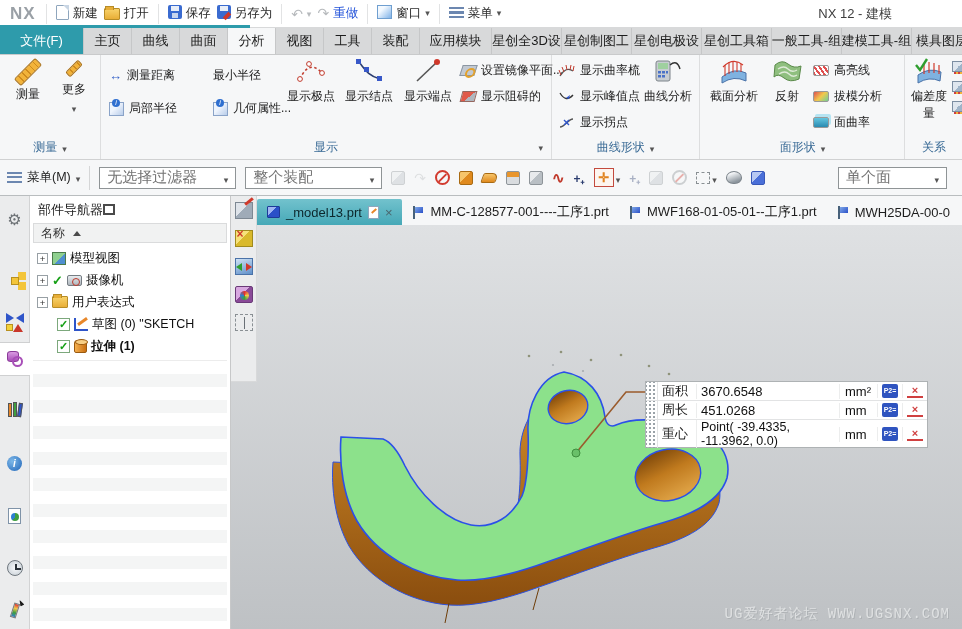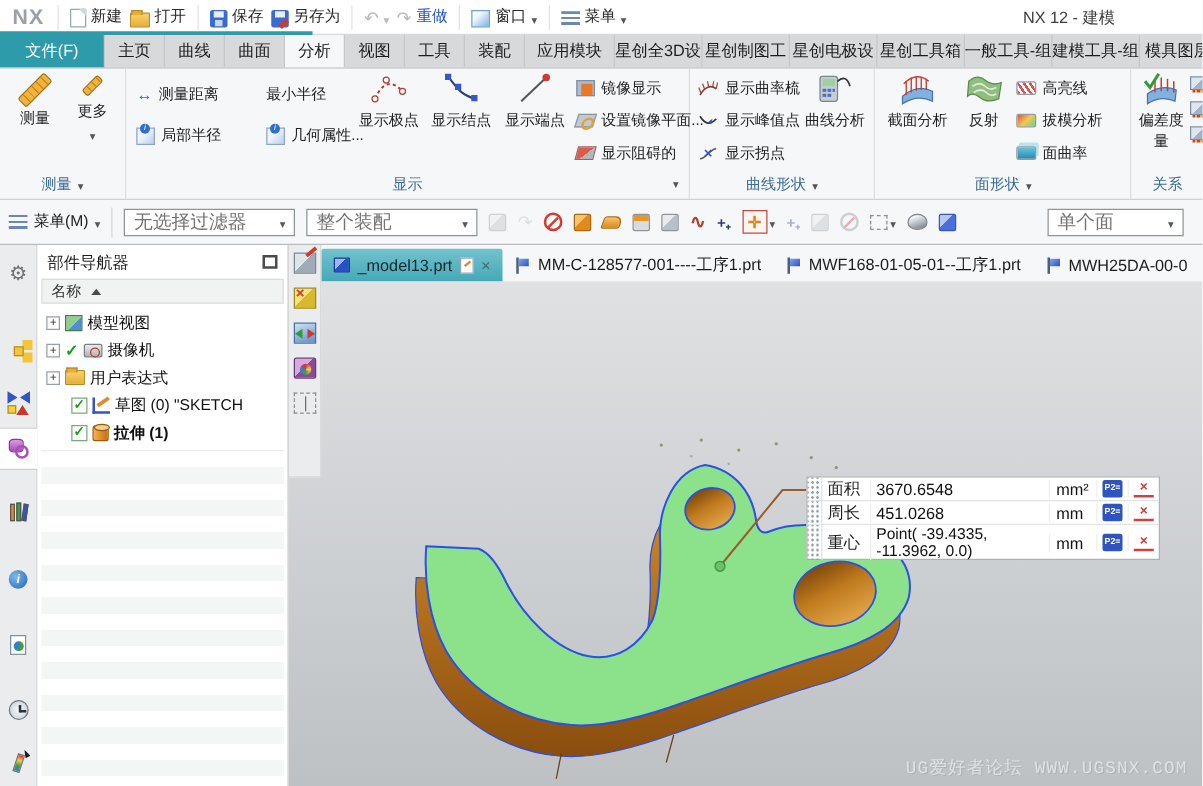--- a/index.html
+++ b/index.html
@@ -4,21 +4,21 @@
 <style>
 *{box-sizing:border-box;margin:0;padding:0}
 html,body{width:962px;height:629px}
 body{position:relative;font-family:"Liberation Sans",sans-serif;overflow:hidden;background:#f6f7f8;color:#222}
 .caret:after{content:"▾";font-size:9px;color:#555;line-height:1}
 .caret.dis:after{color:#b7babd}
 
 #titlebar{position:absolute;left:0;top:0;width:962px;height:28px;background:#ffffff;border-bottom:1px solid #d8d9da;display:flex;align-items:center}
 #nxlogo{font-size:17px;font-weight:bold;color:#9aa0a6;letter-spacing:1px;padding:0 10px}
 .qatg{display:flex;align-items:center;gap:6px;padding:0 9px;height:20px;border-left:1px solid #e2e3e4}
-.qati{display:flex;align-items:flex-end;gap:4px;font-size:12.5px;color:#2b2b2b;white-space:nowrap}
+.qati{display:flex;align-items:flex-start;gap:4px;font-size:12.5px;color:#2b2b2b;white-space:nowrap}
 .qati.dis{color:#1d4ed8}
 .g-undo:after{content:"↶";color:#b7babd;font-size:14px}
 .g-redo:after{content:"↷";color:#b7babd;font-size:14px}
 .ic-doc{width:13px;height:15px;background:#fff;border:1px solid #8fa6bd;border-radius:1px;position:relative}
 .ic-doc:after{content:"";position:absolute;right:-1px;top:-1px;border:3px solid #c9d6e4;border-left-color:transparent;border-bottom-color:transparent}
 .ic-folder{width:16px;height:12px;background:linear-gradient(#f8d26a,#e8ae37);border:1px solid #b78c27;border-radius:1px;position:relative;margin-top:3px}
 .ic-folder:before{content:"";position:absolute;left:0;top:-3px;width:7px;height:3px;background:#e8ae37;border:1px solid #b78c27;border-bottom:none}
 .ic-floppy{width:14px;height:14px;background:#3a6bd0;border-radius:2px;position:relative}
 .ic-floppy:before{content:"";position:absolute;left:3px;top:1px;width:8px;height:5px;background:#e8eef8}
 .ic-floppy:after{content:"";position:absolute;left:4px;bottom:1px;width:6px;height:5px;background:#c9d6ee}
@@ -98,21 +98,21 @@
 .ri-info:after{content:"i"}
 .ri-doc{width:13px;height:16px;background:#fff;border:1px solid #7f93a8;position:relative}
 .ri-doc:after{content:"";position:absolute;left:2px;bottom:2px;width:8px;height:8px;border-radius:50%;background:conic-gradient(#3f9e3f 0 60%,#2f7fd0 60%)}
 .ri-clock{width:16px;height:16px;border-radius:50%;background:radial-gradient(#f8fafc,#c3cbd2);border:1px solid #6f777e;position:relative}
 .ri-clock:before{content:"";position:absolute;left:7px;top:3px;width:2px;height:6px;background:#2a3138}
 .ri-clock:after{content:"";position:absolute;left:8px;top:7px;width:5px;height:2px;background:#2a3138}
 .ri-wand{width:6px;height:15px;background:linear-gradient(#e03030,#f2c94c,#3f9e3f,#2f7fd0);border:1px solid #777;transform:rotate(18deg);position:relative}
 .ri-wand:after{content:"";position:absolute;right:-5px;top:-5px;width:6px;height:6px;background:#1a1a1a;clip-path:polygon(0 0,100% 50%,50% 100%)}
 
 #panel{position:absolute;left:30px;top:196px;width:201px;height:433px;background:#fff;border-right:1px solid #c7c8c9;display:flex;flex-direction:column}
-#panel-title{height:27px;display:flex;align-items:center;justify-content:space-between;padding:0 8px;font-size:13px;color:#1d1d1d}
+#panel-title{height:27px;display:flex;align-items:center;padding:0 8px;font-size:13px;color:#1d1d1d}
 .maxbox{width:12px;height:11px;border:2px solid #4a4a4a;flex:none}
 #colhead{height:20px;margin:0 3px;background:#f1f2f2;border:1px solid #dadbdc;display:flex;align-items:center;gap:8px;padding:0 7px;font-size:12px;color:#333}
 .sort-tri{width:0;height:0;border-left:4px solid transparent;border-right:4px solid transparent;border-bottom:5px solid #4a4a4a}
 .trow{height:22px;display:flex;align-items:center;gap:4px;padding-left:7px;font-size:12.5px;color:#101010;white-space:nowrap;overflow:hidden;flex:none}
 .trow.indent{padding-left:27px}
 .trow.bold{font-weight:bold}
 .expander{width:11px;height:11px;border:1px solid #98a0a5;background:#fff;font-size:9.5px;line-height:9px;text-align:center;color:#333;flex:none}
 .expander.plus:after{content:"+"}
 .expander.minus:after{content:"−"}
 .chk{width:13px;height:13px;border:1px solid #7ca87c;background:#fff;color:#17a017;font-size:11px;line-height:11px;text-align:center;font-weight:bold;flex:none}
@@ -301,24 +301,20 @@
       <span>显示结点</span>
     </div>
     <div class="bigbtn" style="left:298px;top:2px;width:58px">
       <svg class="svg28" viewBox="0 0 30 28">
           <line x1="4" y1="24" x2="24" y2="5" stroke="#555" stroke-width="1.6"></line>
           <circle cx="24" cy="5" r="3" fill="#d0392b"></circle>
         </svg>
       <span>显示端点</span>
     </div>
     <div class="rcol" style="left:360px;top:3px;gap:1px">
-      <div class="smallrow">
-          <span class="ic-mirror"></span>
-          <span>镜像显示</span>
-        </div>
       <div class="smallrow">
           <span class="ic-mplane"></span>
           <span>设置镜像平面...</span>
         </div>
       <div class="smallrow">
           <span class="ic-obstr"></span>
           <span>显示阻碍的</span>
         </div>
     </div>
     <div class="rg-label">

